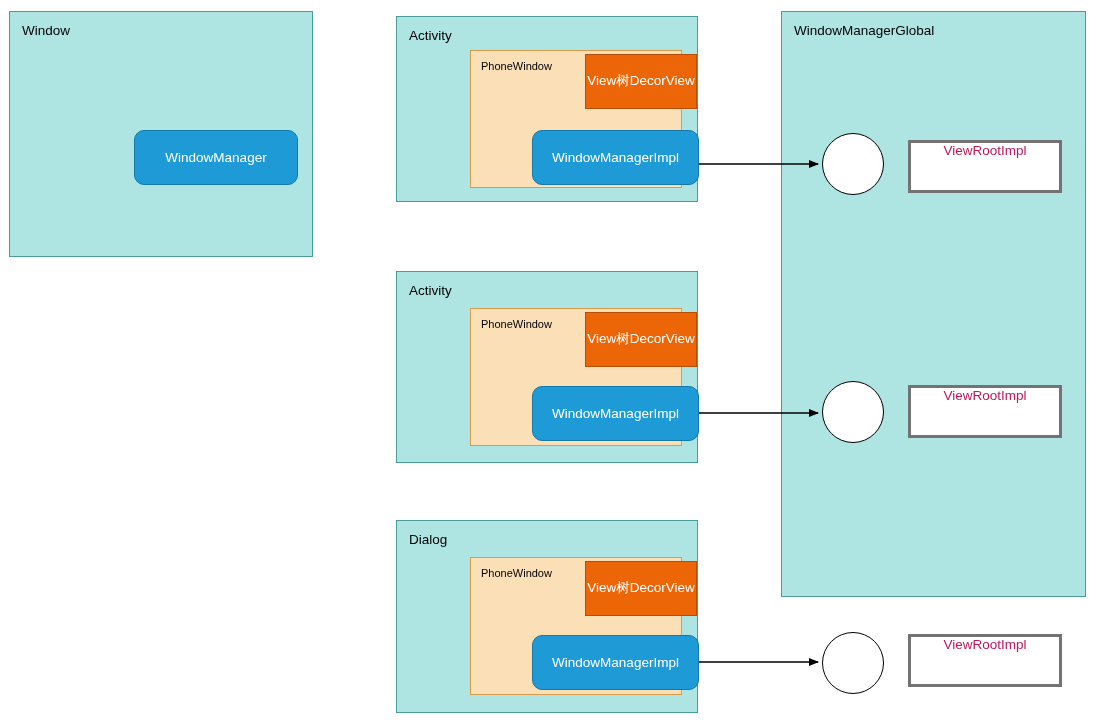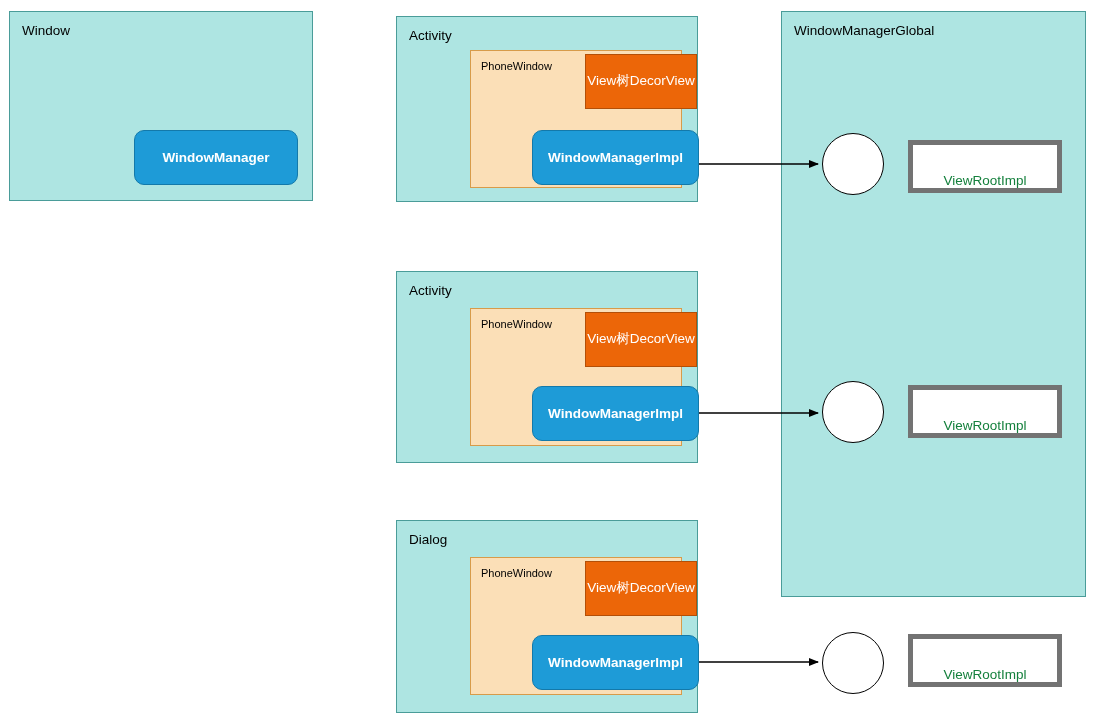--- a/index.html
+++ b/index.html
@@ -65,30 +65,29 @@
   
   .bluebox {
     background: #1e9bd7;
     border: 1px solid #1379aa;
     border-radius: 10px;
     display: flex;
     align-items: center;
     justify-content: center;
     color: #ffffff;
     font-size: 13.5px;
-    font-weight: bold;
   }
   
   .whitebox {
     background: #ffffff;
-    border: 5px solid #737373;
+    border: 3px solid #737373;
     display: flex;
-    align-items: flex-end;
+    align-items: flex-start;
     justify-content: center;
-    color: #15803d;
+    color: #be185d;
     font-size: 13.5px;
   }
   
   .circle {
     position: absolute;
     background: #ffffff;
     border: 1px solid #000000;
     border-radius: 50%;
     box-sizing: border-box;
   }
@@ -98,21 +97,21 @@
     width: 1097px;
     height: 722px;
     overflow: visible;
   }
 </style>
 </head>
 <body>
 
 <div class="canvas">
 
-  <div class="box container" style="left:9px; top:11px; width:304px; height:190px;padding-left:46px;">
+  <div class="box container" style="left:9px; top:11px; width:304px; height:246px;padding-left:46px;">
     <span class="title">Window</span>
   </div>
   <div class="box bluebox" style="left:134px; top:130px; width:164px; height:55px;">
     <span>WindowManager</span>
   </div>
 
   <div class="box container" style="left:781px; top:11px; width:305px; height:586px;">
     <span class="title">WindowManagerGlobal</span>
   </div>
 

